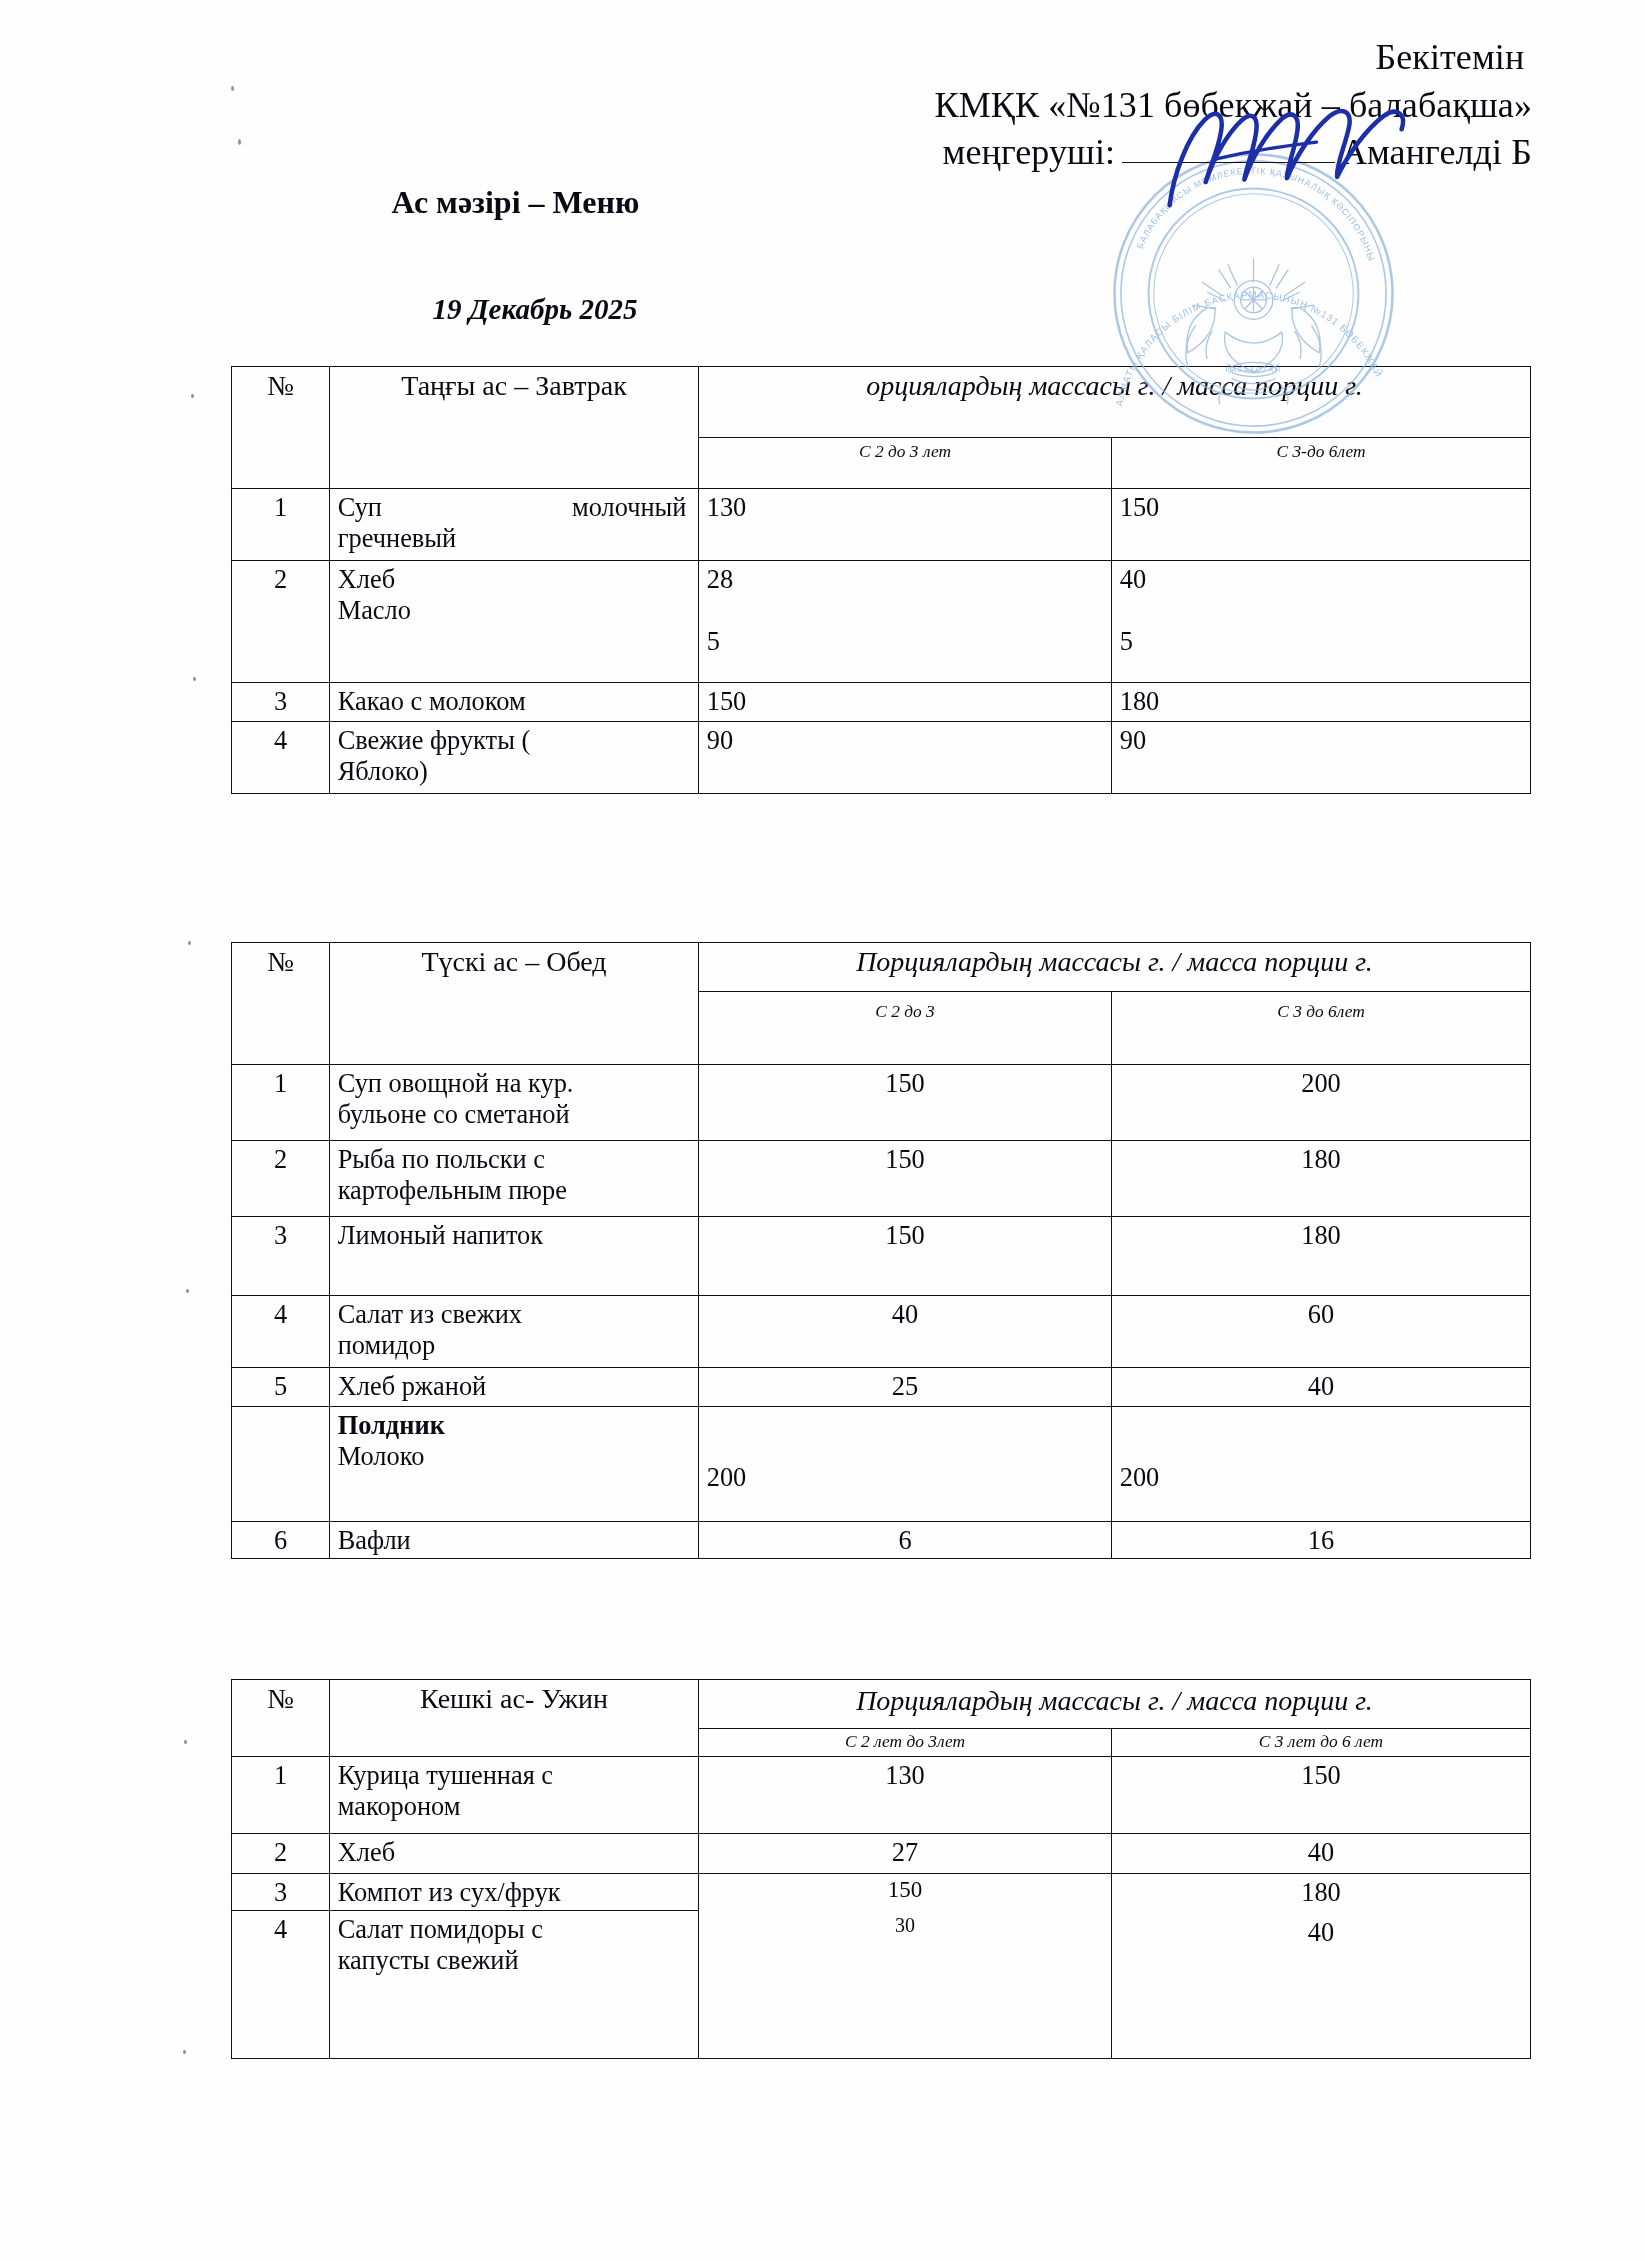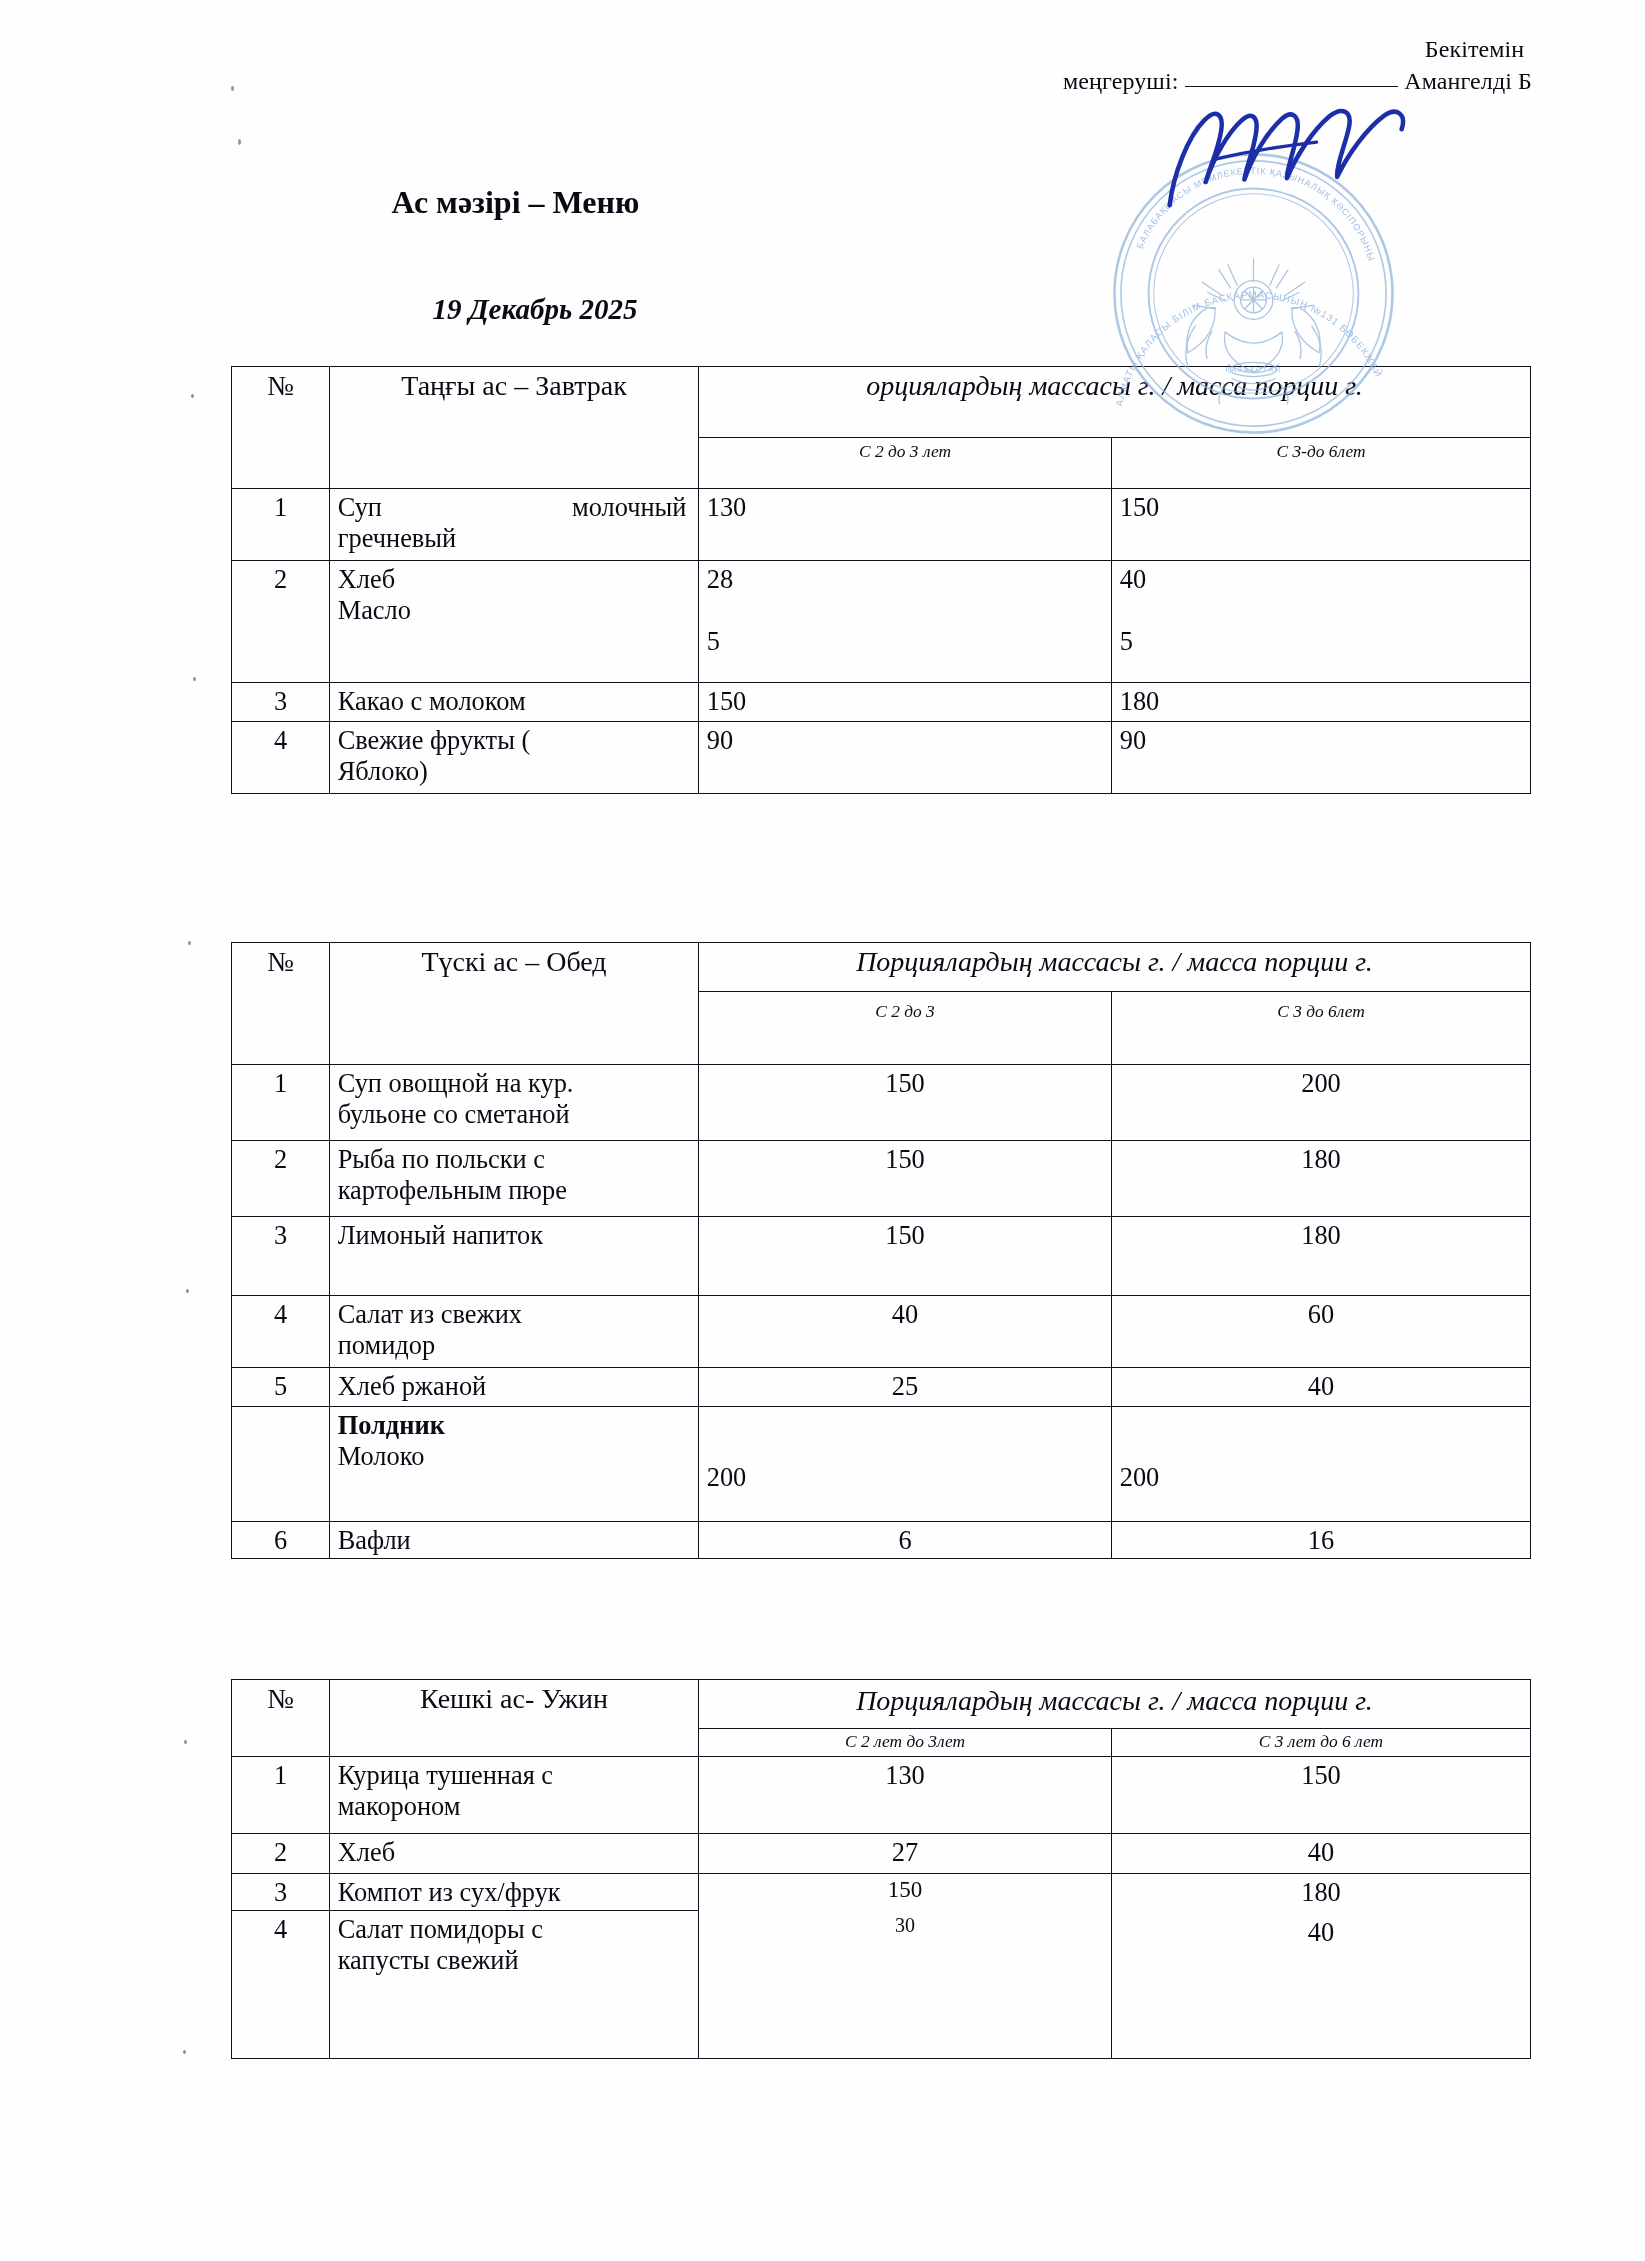--- a/index.html
+++ b/index.html
@@ -4,21 +4,21 @@
 <style>
   html,body{margin:0;padding:0;background:#fff;}
   body{
     width:1645px;height:2261px;position:relative;overflow:hidden;
     font-family:"Liberation Serif","DejaVu Serif",serif;color:#0a0a14;
   }
   .page{position:absolute;inset:0;background:#fefefe;}
 
   
   .hdr{position:absolute;right:113px;top:34px;text-align:right;line-height:1.32;
-       font-size:24px;letter-spacing:0.1px;z-index:5;}
+       font-size:36px;letter-spacing:0.1px;z-index:5;}
   .hdr .l1{display:block;padding-right:7.7px;}
   .hdr .l2{display:block;white-space:nowrap;}
   .hdr .l3{display:block;white-space:nowrap;}
   .hdr .sigline{display:inline-block;width:213px;border-bottom:1.9px solid #14141e;
                 vertical-align:1.3px;margin:0 6.4px;}
 
   
   .seal{position:absolute;left:1099px;top:139px;width:309px;height:309px;z-index:2;
         opacity:.72;}
   .sig{position:absolute;left:1154px;top:97px;width:271px;height:116px;z-index:6;}
@@ -123,20 +123,21 @@
                C 152 94, 174 56, 198 34 C 214 20, 226 28, 222 54
                C 218 82, 206 110, 206 126 C 220 92, 246 52, 272 30
                C 292 14, 308 22, 302 48 C 296 76, 282 106, 284 124
                C 300 90, 330 48, 358 28 C 376 16, 392 26, 384 50"></path>
       <path d="M96 96 C 140 86, 200 76, 252 70" stroke-width="5"></path>
     </g>
   </svg>
 
   <div class="hdr">
     <span class="l1">Бекітемін</span>
+    <span class="l2">КМҚК «№131 бөбекжай – балабақша»</span>
     <span class="l3"><span>меңгеруші:</span><span class="sigline"></span><span>Амангелді  Б</span></span>
   </div>
 
   <div class="title">Ас мәзірі – Меню</div>
   <div class="date">19  Декабрь  2025</div>
 
   <table class="tbl" id="t1">
     <colgroup>
         <col class="c-no">
         <col class="c-name">

